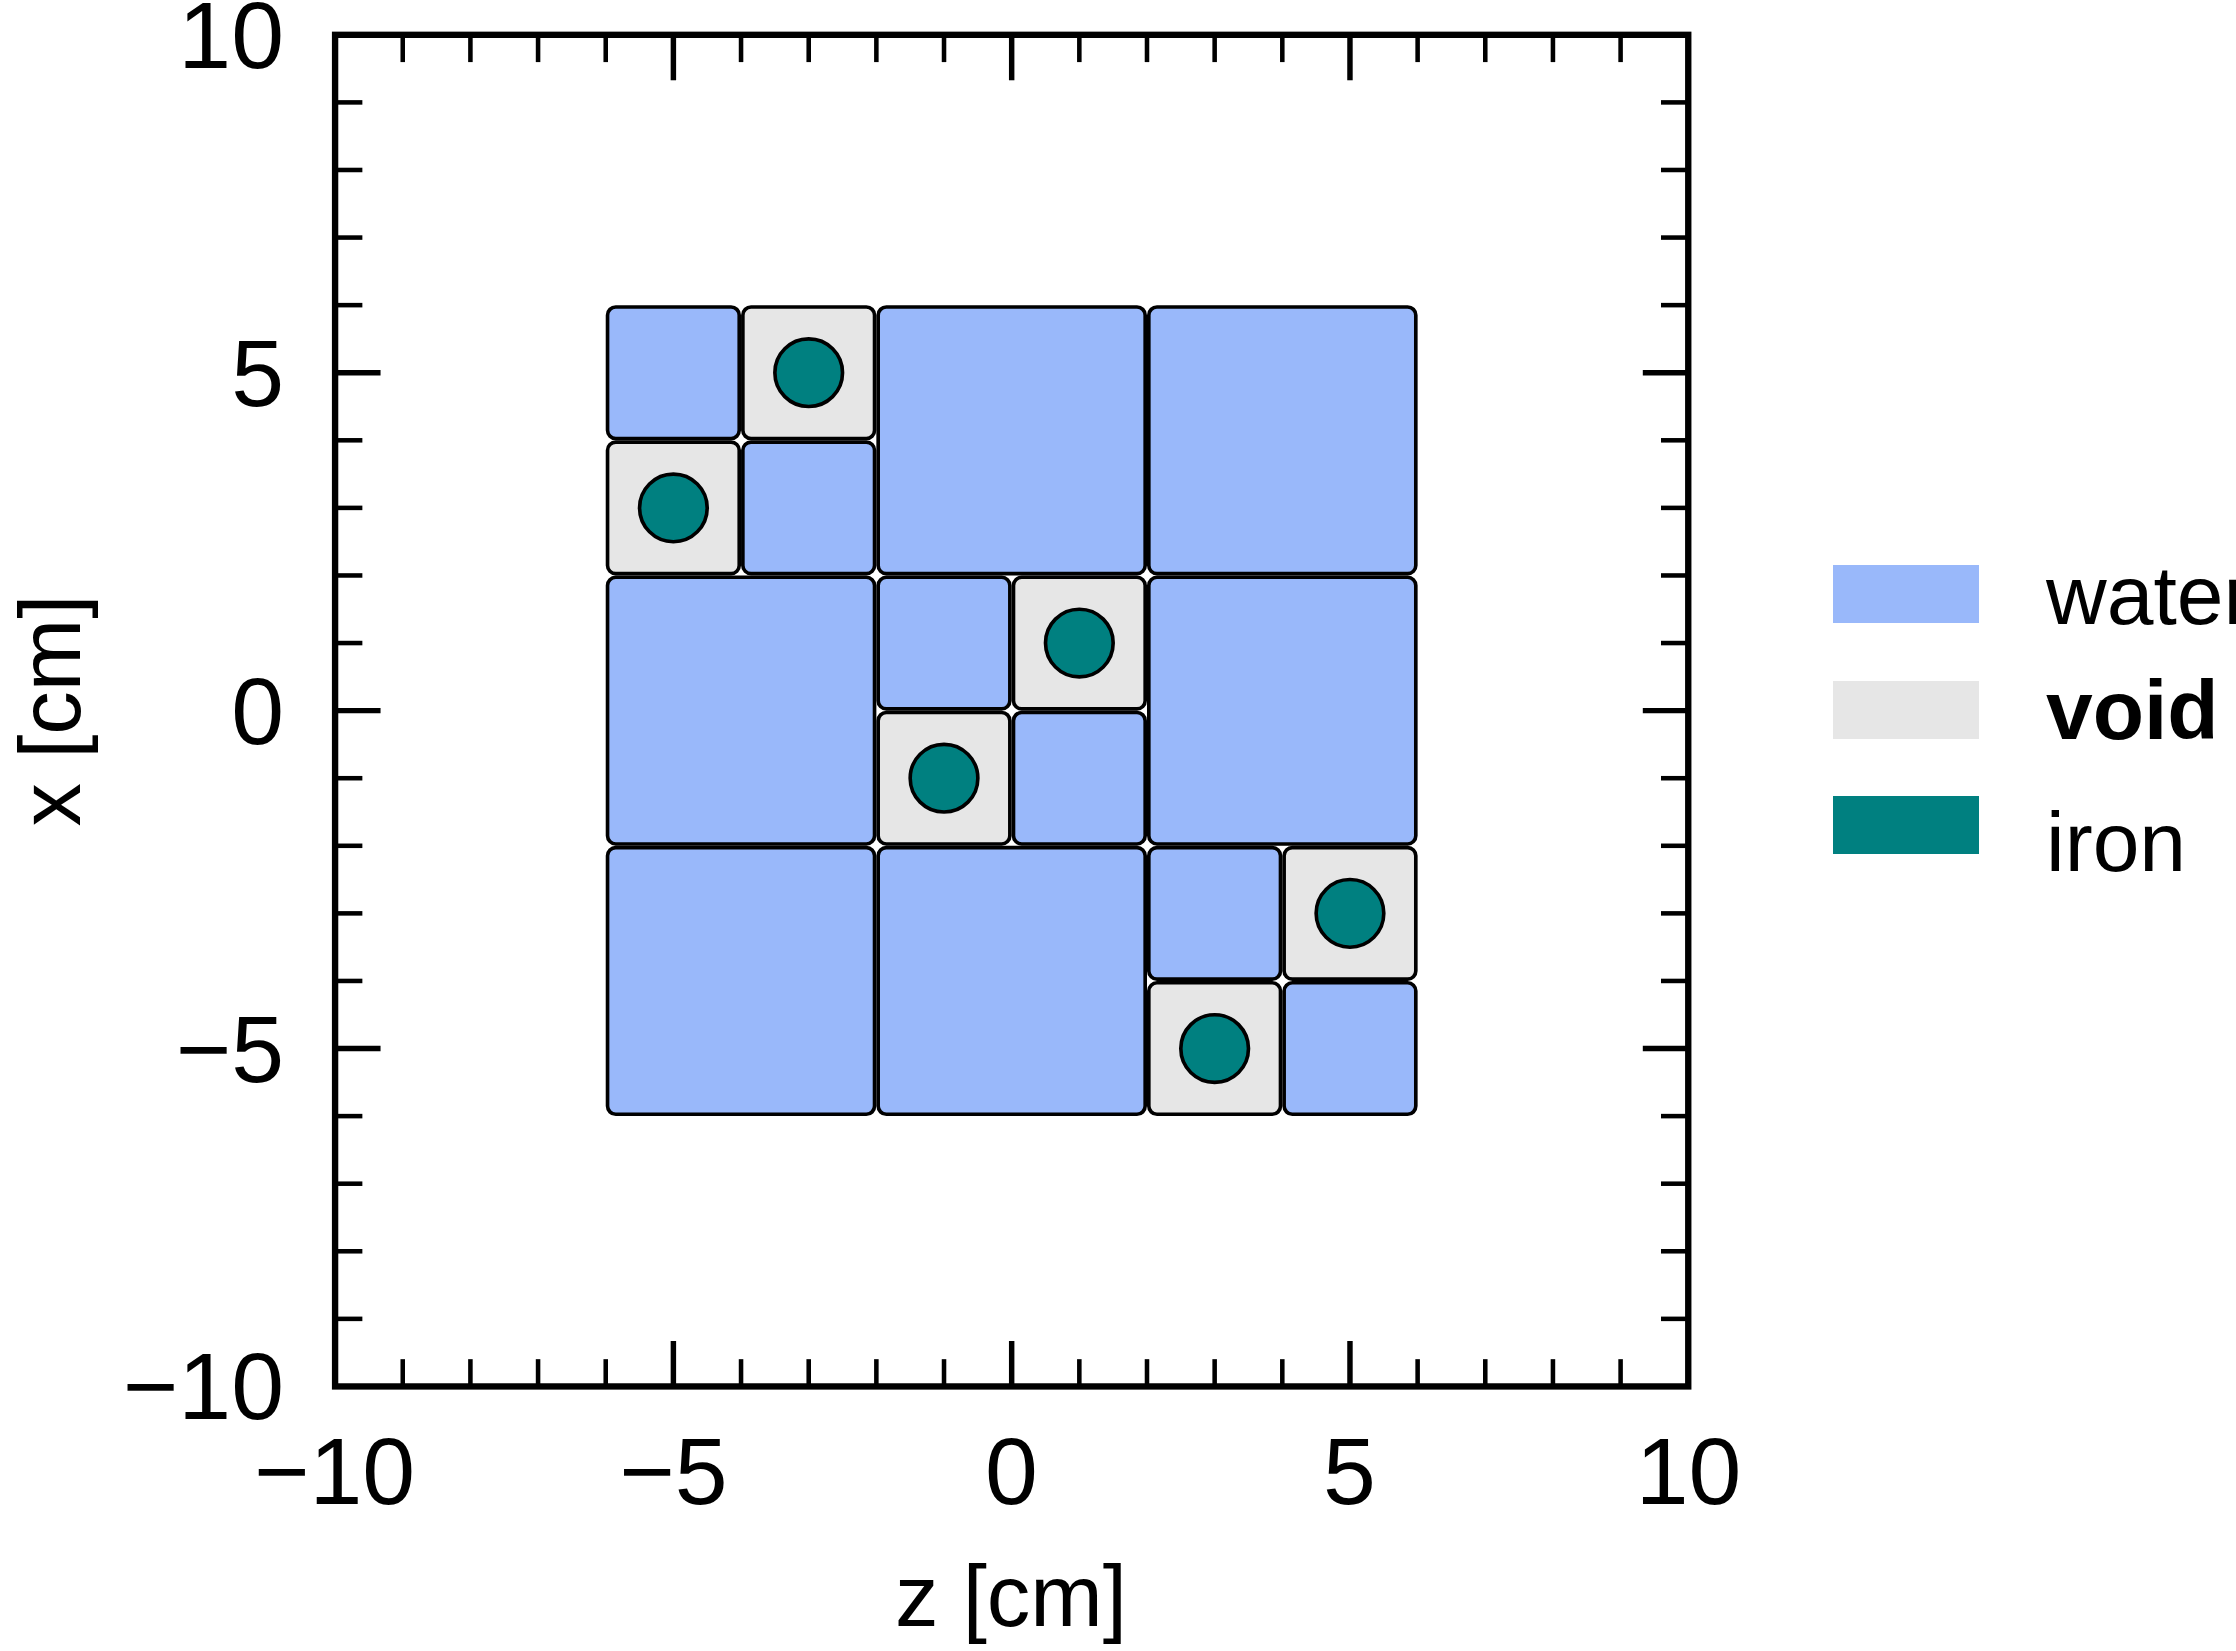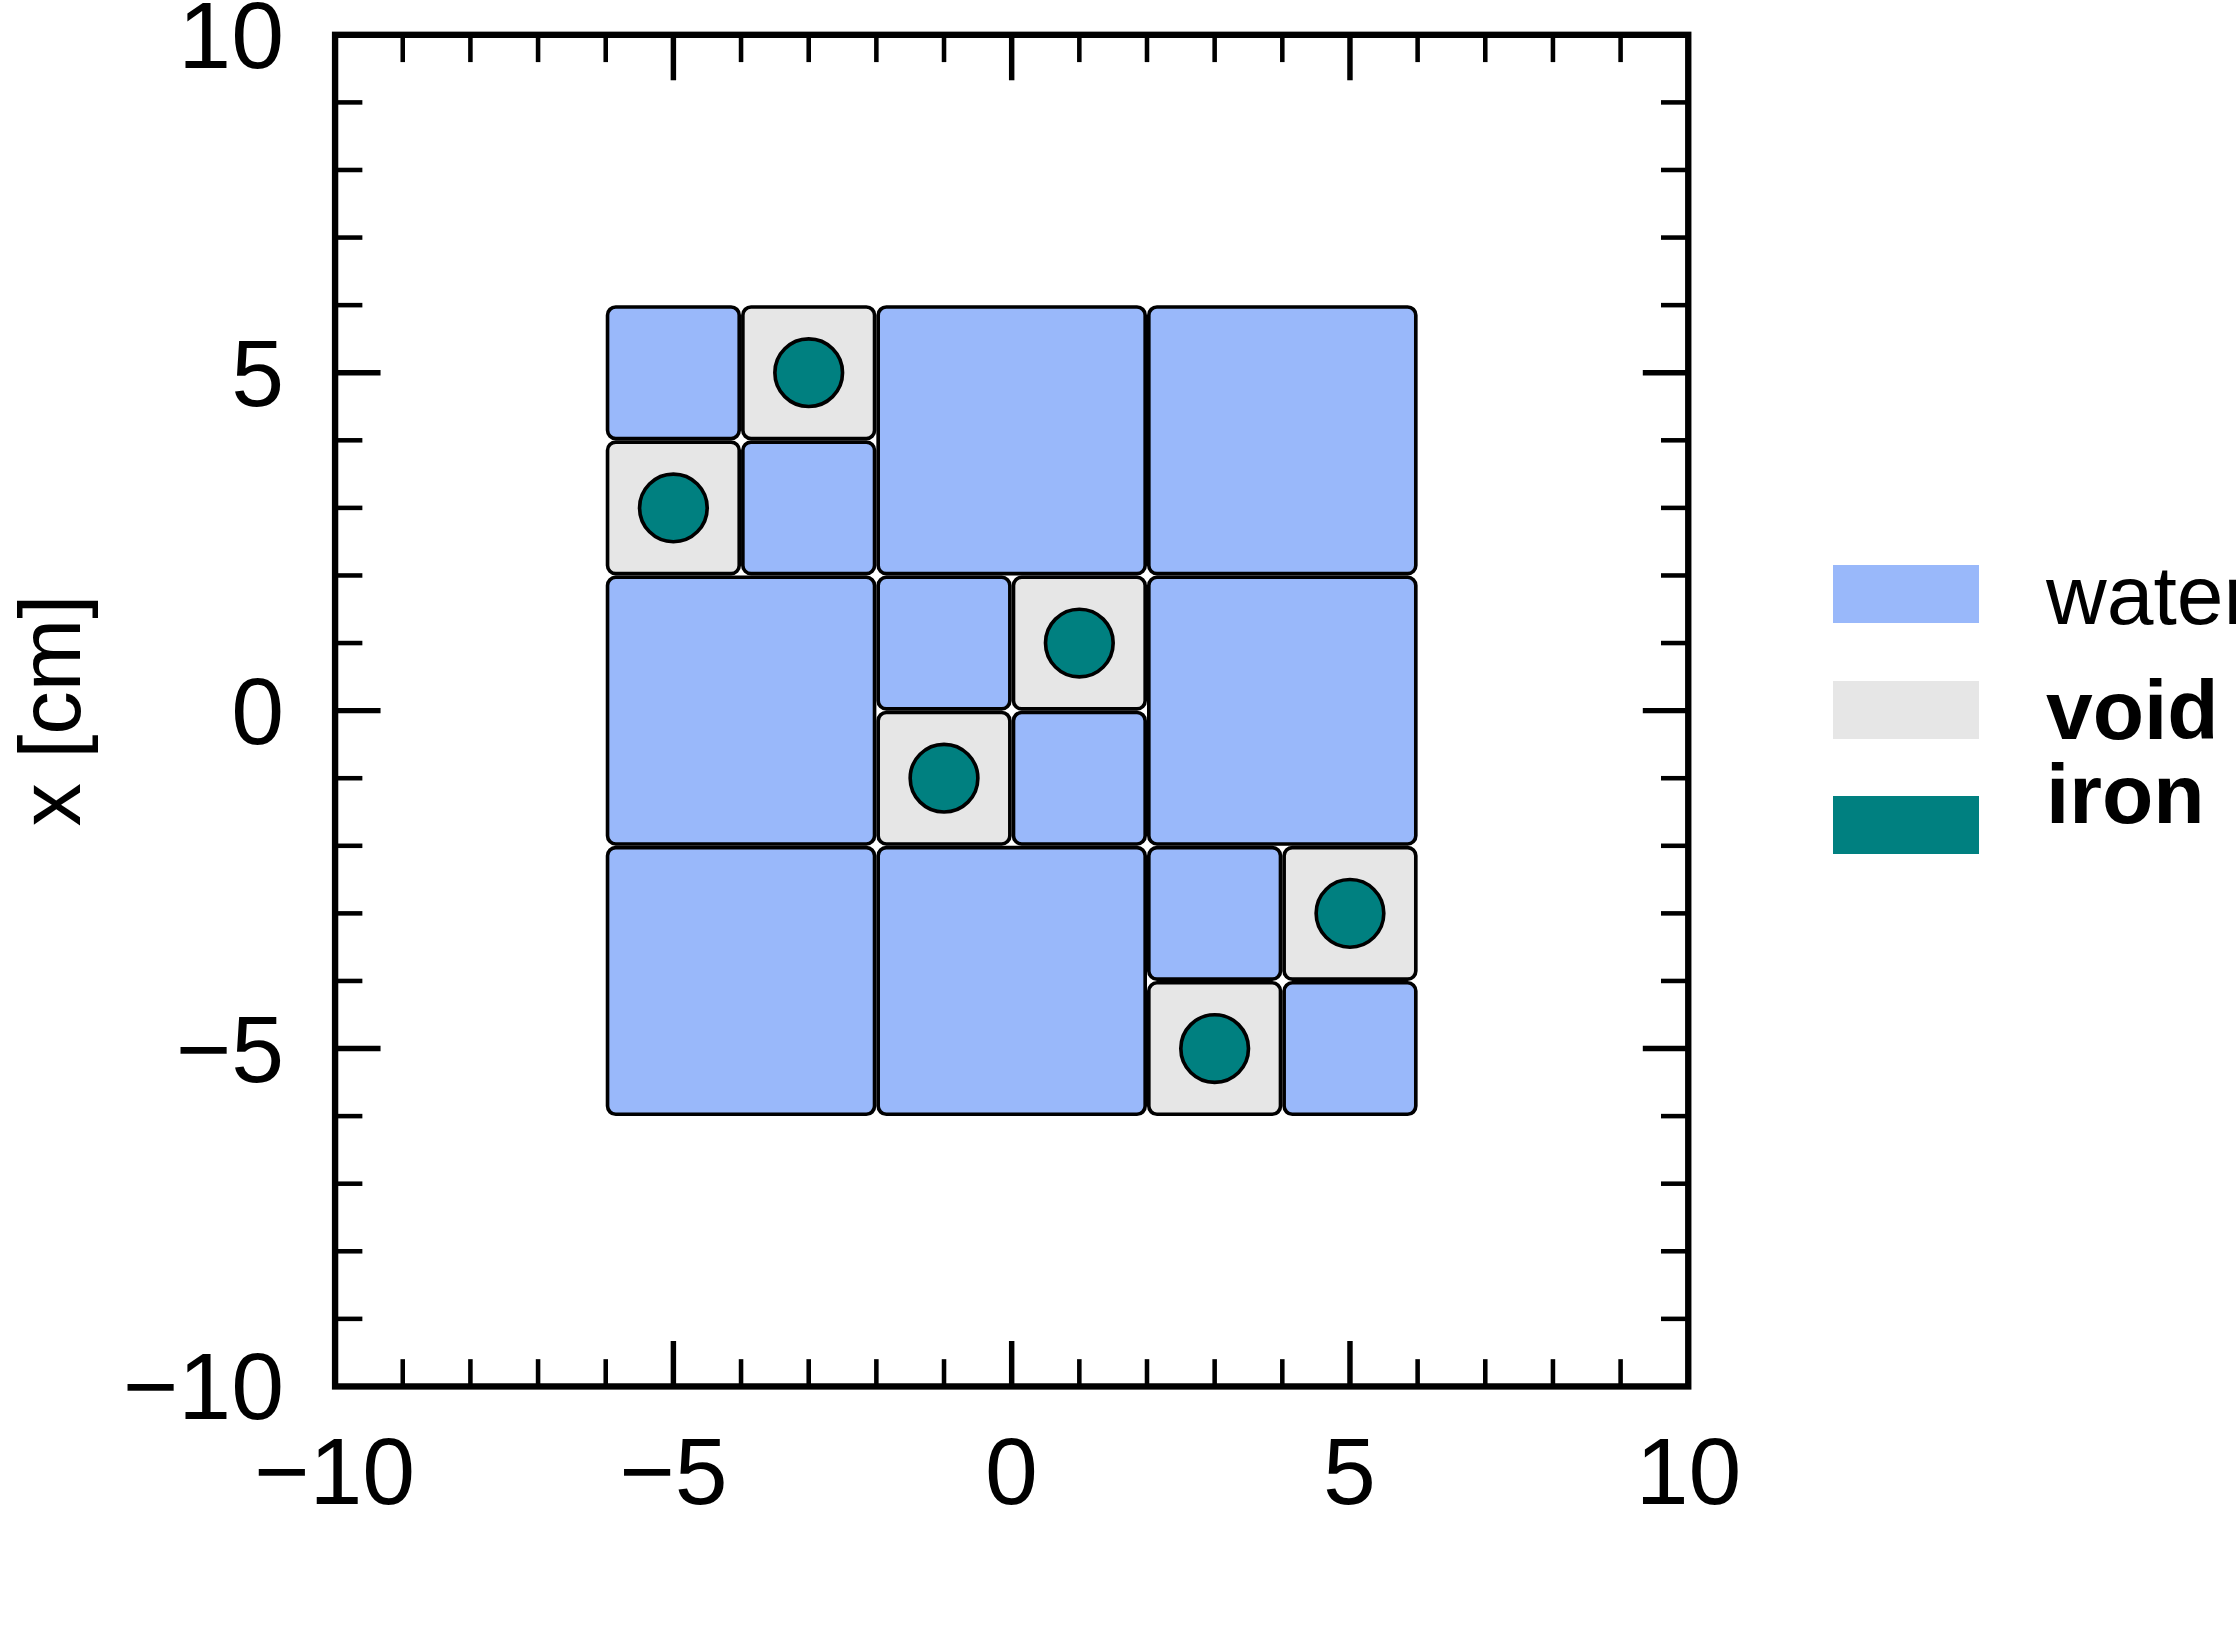--- a/index.html
+++ b/index.html
@@ -191,25 +191,26 @@
       <div class="tick-label-x" style="left: 1543px; top: 1421px;">10</div>
     </div>
   <div id="yticks">
       <div class="tick-label-y" style="left: 11px; top: -15px;">10</div>
       <div class="tick-label-y" style="left: 11px; top: 323px;">5</div>
       <div class="tick-label-y" style="left: 11px; top: 661px;">0</div>
       <div class="tick-label-y" style="left: 11px; top: 999px;">−5</div>
       <div class="tick-label-y" style="left: 11px; top: 1336px;">−10</div>
     </div>
 
+  <div class="axis-title-x">z [cm]</div>
   <div class="axis-title-y">x [cm]</div>
 
   <div id="legend">
       <div class="legend-swatch" style="left: 1833px; top: 565px; background: rgb(153, 184, 250);"></div>
       <div class="legend-label" style="left: 2046px; top: 545px;">water</div>
       <div class="legend-swatch" style="left: 1833px; top: 681px; background: rgb(230, 230, 230);"></div>
       <div class="legend-label" style="left: 2046px; top: 660px; font-weight: bold;">void</div>
       <div class="legend-swatch" style="left: 1833px; top: 796px; background: rgb(0, 128, 128);"></div>
-      <div class="legend-label" style="left: 2046px; top: 744px; font-weight: bold;">iron</div>
+      <div class="legend-label" style="left: 2046px; top: 792px;">iron</div>
     </div>
 
 </div>
 
 
 </body></html>

